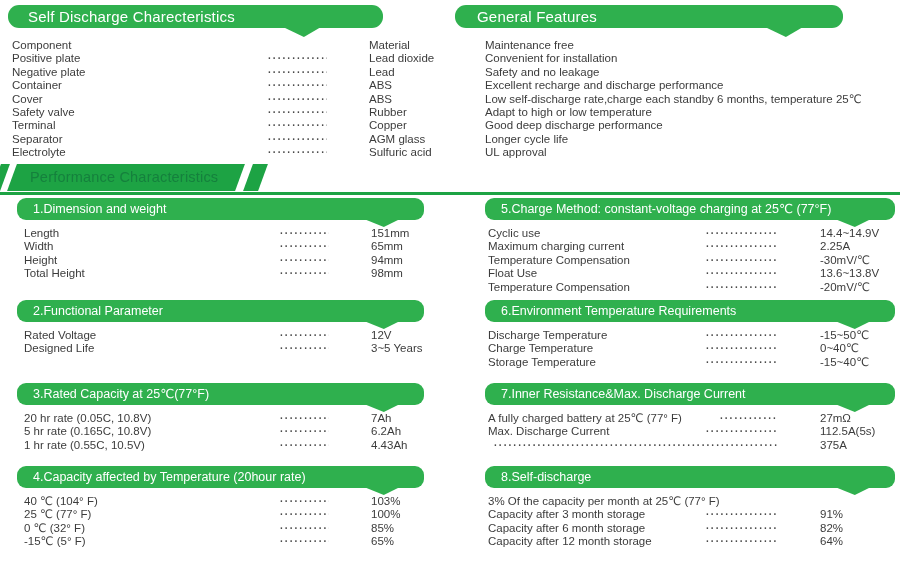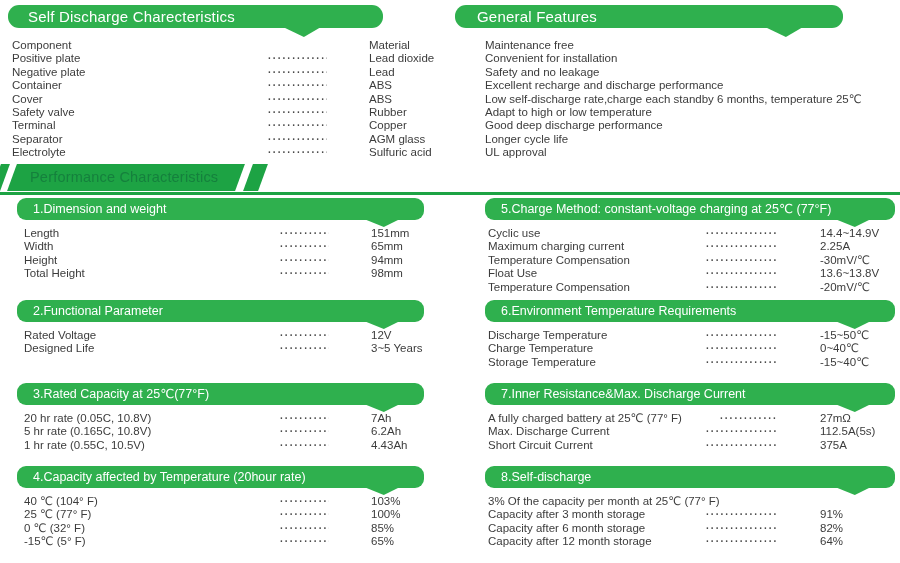--- a/index.html
+++ b/index.html
@@ -368,21 +368,20 @@
           <span class="val">27mΩ</span>
         </div>
 
         <div class="row">
           <span class="lbl">Max. Discharge Current</span>
           <span class="dots"></span>
           <span class="val">112.5A(5s)</span>
         </div>
 
         <div class="row">
-          <span class="lbl">Short Circuit Current</span>
           <span class="dots"></span>
           <span class="val">375A</span>
         </div>
       </div>
   </div>
 
   <div class="section c-right">
     <div class="bar"><span>8.Self-discharge</span></div>
     <div class="rows">
       <div class="note">3% Of the capacity per month at 25℃ (77° F)</div>

